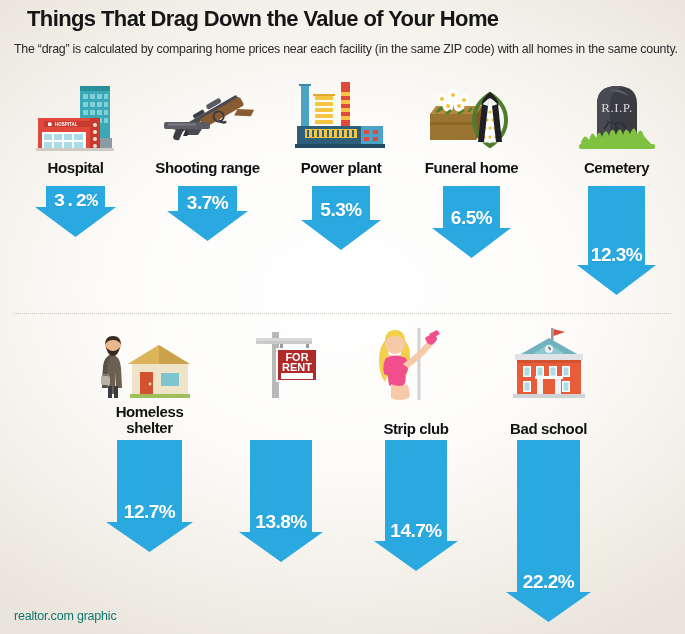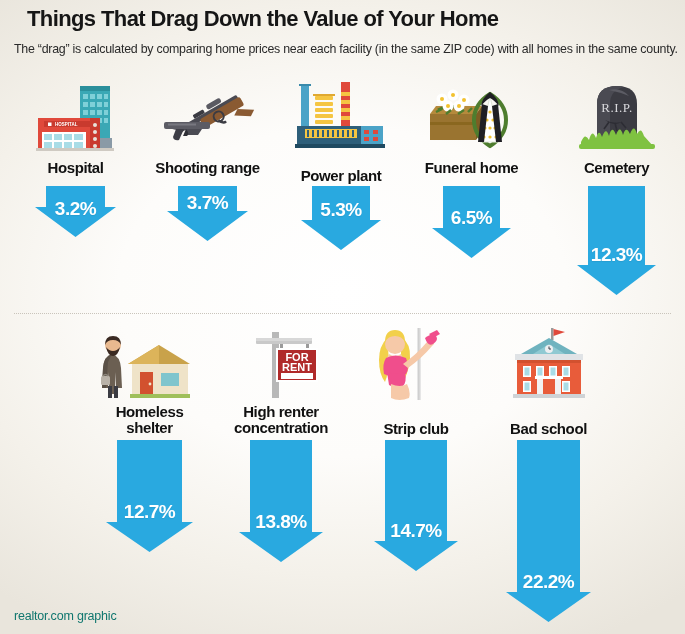--- a/index.html
+++ b/index.html
@@ -120,21 +120,21 @@
   <rect x="4" y="64" width="78" height="3" fill="#cfcac2"></rect>
 </svg>
         </div>
         <div class="label" style="top: 160px;">
           <div>Hospital</div>
         </div>
         <div class="arrow" style="left: 12px; top: 186px; width: 81px; height: 51px;">
           <svg width="81" height="51" viewBox="0 0 81 51">
          <path d="M11 0 H70 V21 H81 L40.5 51 L0 21 H11 Z" fill="#29a9e0"></path>
        </svg>
-          <div class="pct" style="top: 12px;">3.2%</div>
+          <div class="pct" style="top: 4px; font-family: Liberation Mono, monospace;">3.2%</div>
         </div>
       </div>
       <div class="item" style="left: 155px; top: 0px; width: 105px; height: 476px;">
         <div class="icon-box" style="top: 84px; height: 68px;">
           <svg width="96" height="68" viewBox="0 0 96 68">
   <g transform="rotate(-30 48 34)">
     <rect x="14" y="28" width="70" height="5" rx="1.5" fill="#4a4a52"></rect>
     <rect x="40" y="31" width="46" height="10" rx="2.5" fill="#8a5a32"></rect>
     <path d="M78 41 L92 50 L86 54 L72 45 Z" fill="#8a5a32"></path>
     <rect x="36" y="24" width="12" height="4" rx="1" fill="#3b3b42"></rect>
@@ -198,21 +198,21 @@
   <rect x="68" y="44" width="22" height="18" fill="#4ba3c7"></rect>
   <g fill="#e0493b">
               <rect x="71" y="48" width="5" height="4"></rect>
               <rect x="80" y="48" width="5" height="4"></rect>
               <rect x="71" y="55" width="5" height="4"></rect>
               <rect x="80" y="55" width="5" height="4"></rect>
             </g>
   <rect x="2" y="62" width="90" height="4" fill="#1f4a61"></rect>
 </svg>
         </div>
-        <div class="label" style="top: 160px; margin-top: 8px;">
+        <div class="label" style="top: 160px;">
           <div>Power plant</div>
         </div>
         <div class="arrow" style="left: 12px; top: 186px; width: 80px; height: 64px;">
           <svg width="80" height="64" viewBox="0 0 80 64">
          <path d="M11 0 H69 V34 H80 L40 64 L0 34 H11 Z" fill="#29a9e0"></path>
        </svg>
           <div class="pct" style="top: 13px;">5.3%</div>
         </div>
       </div>
       <div class="item" style="left: 420px; top: 0px; width: 103px; height: 634px;">
@@ -347,24 +347,20 @@
   <rect x="70" y="16" width="3" height="6" fill="#9a9a9a"></rect>
   <rect x="40" y="20" width="42" height="34" fill="#fff"></rect>
   <rect x="42" y="22" width="38" height="30" fill="#b02a2a"></rect>
   <g fill="#fff" font-family="sans-serif" font-weight="bold" font-size="11" text-anchor="middle">
     <text x="61" y="33">FOR</text>
     <text x="61" y="43">RENT</text>
   </g>
   <rect x="45" y="45" width="32" height="6" fill="#fff"></rect>
 </svg>
         </div>
-        <div class="label two" style="top: 404px;">
-          <div>High renter</div>
-          <div>concentration</div>
-        </div>
         <div class="arrow" style="left: 12px; top: 440px; width: 84px; height: 122px;">
           <svg width="84" height="122" viewBox="0 0 84 122">
          <path d="M11 0 H73 V92 H84 L42 122 L0 92 H11 Z" fill="#29a9e0"></path>
        </svg>
           <div class="pct" style="top: 71px;">13.8%</div>
         </div>
       </div>
       <div class="item" style="left: 362px; top: 0px; width: 108px; height: 634px;">
         <div class="icon-box" style="top: 328px; height: 72px;">
           <svg width="86" height="72" viewBox="0 0 86 72">

